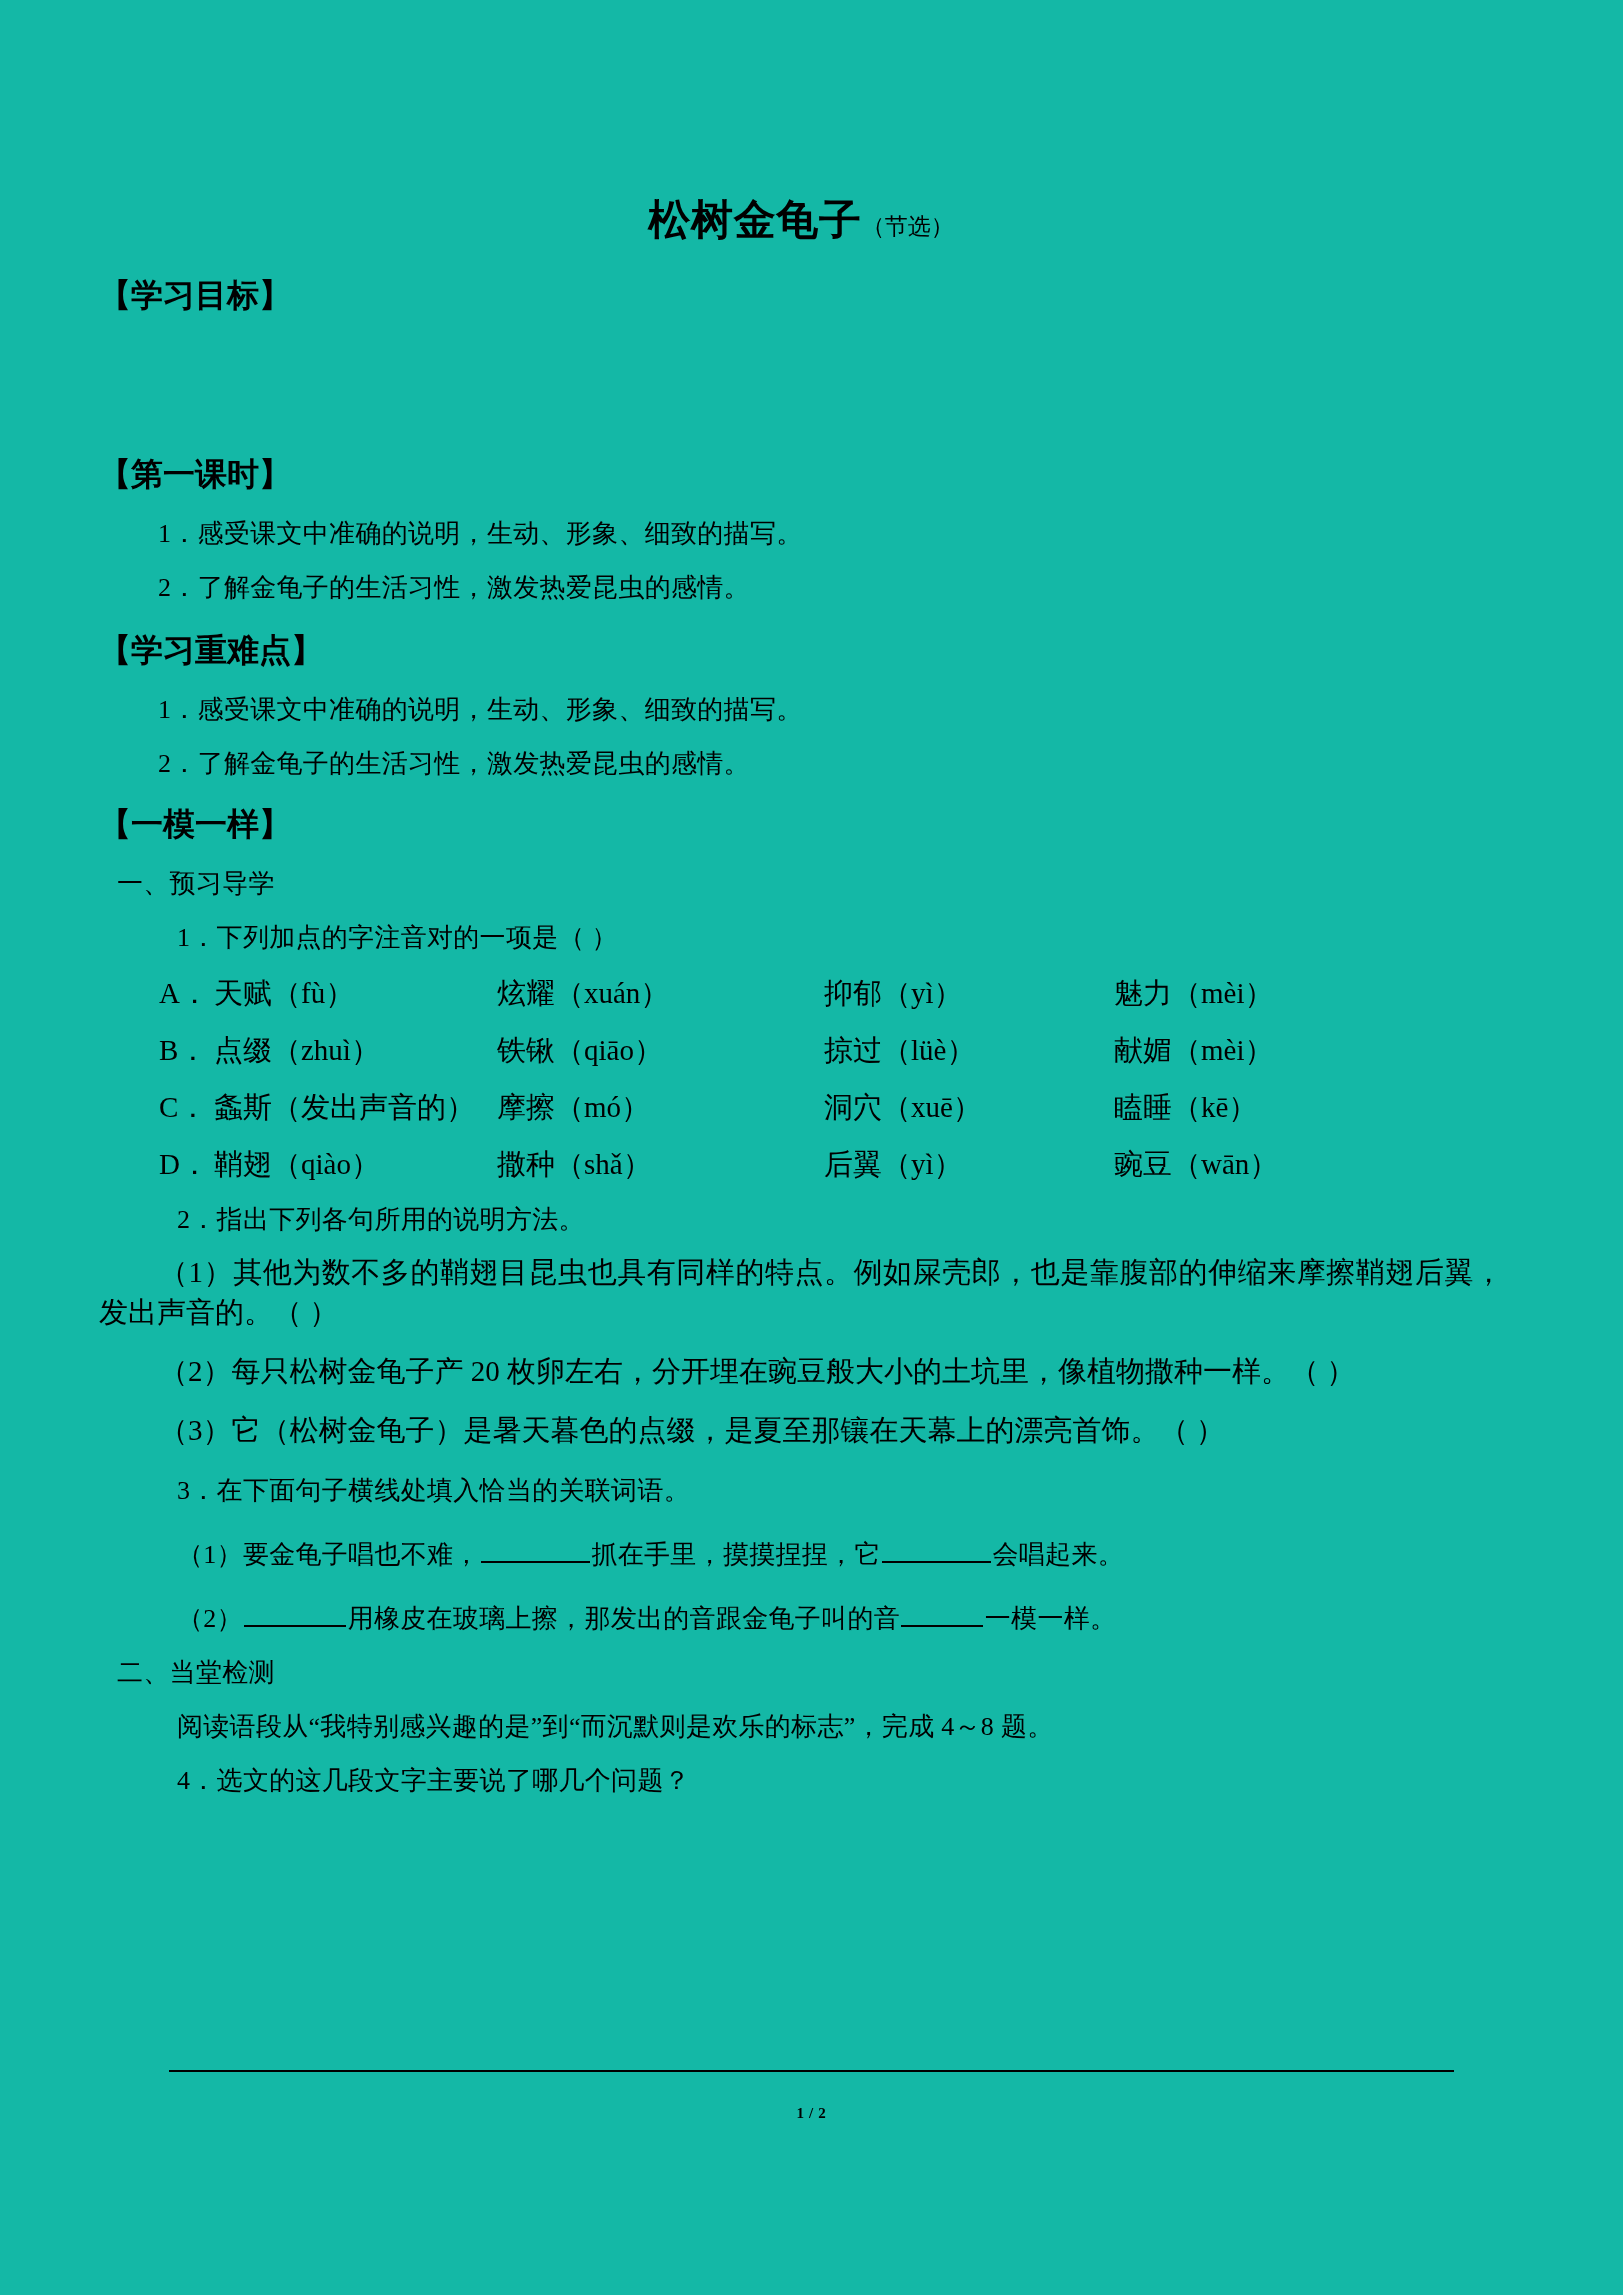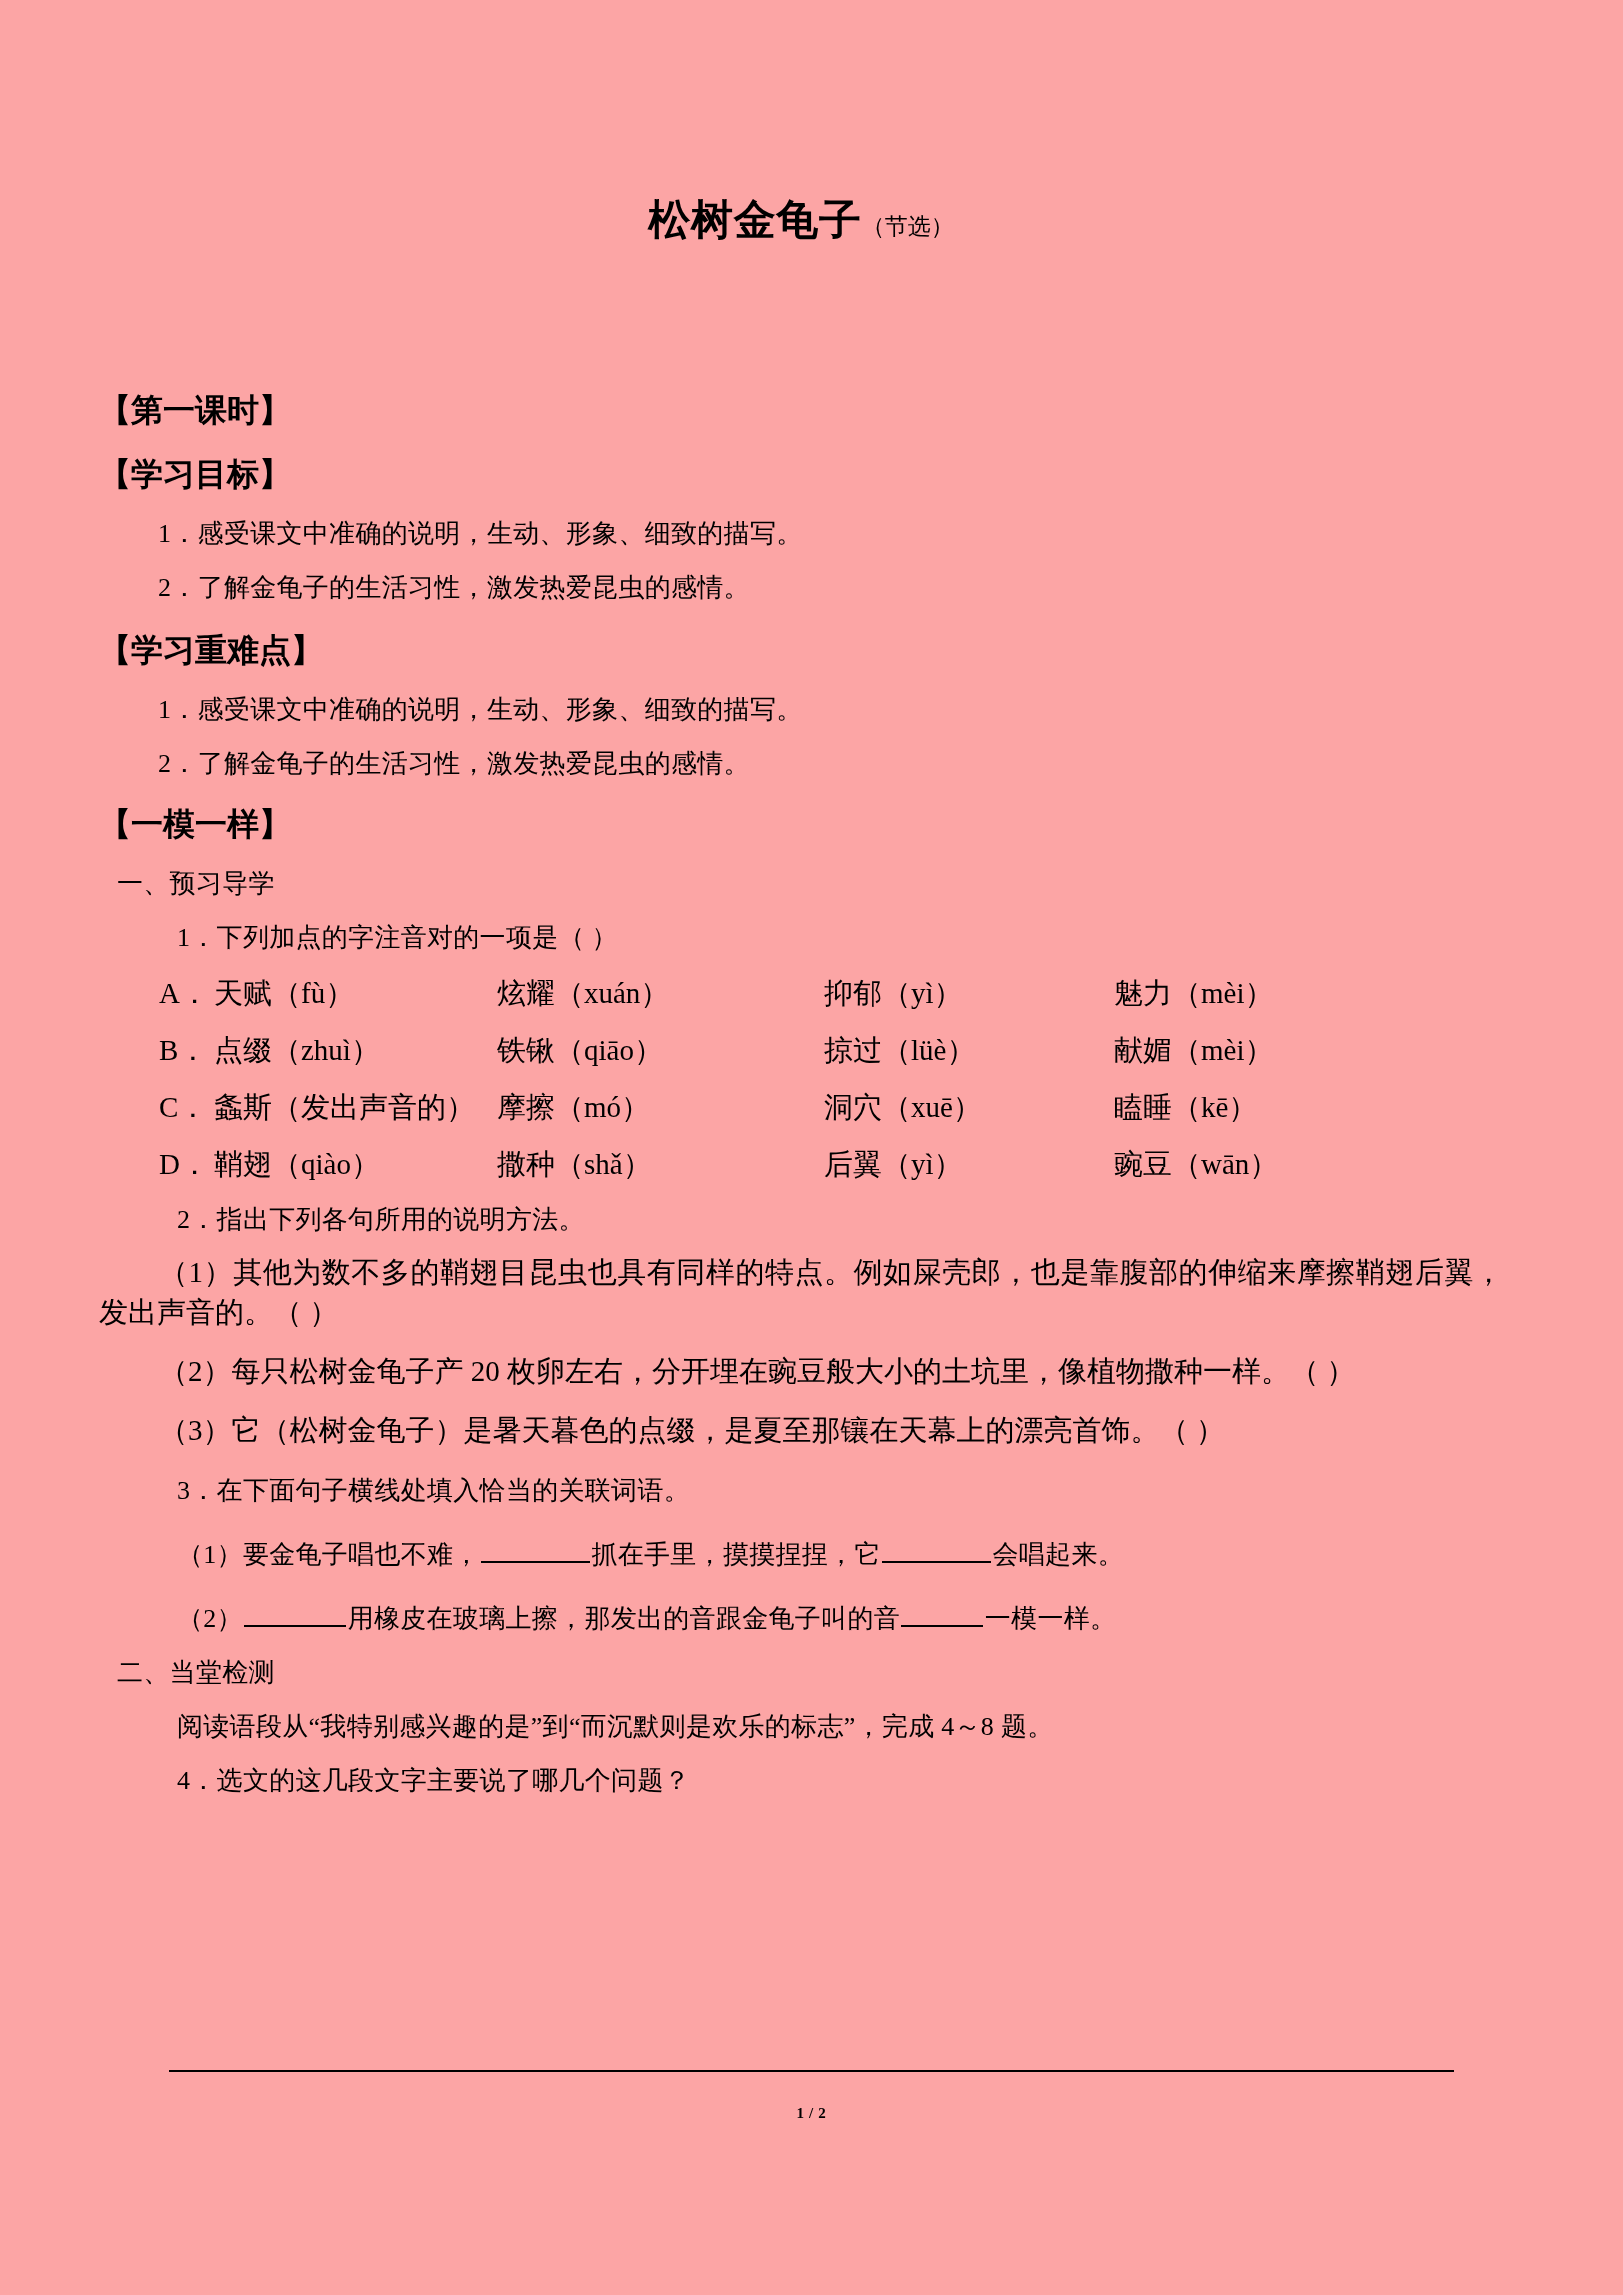--- a/index.html
+++ b/index.html
@@ -8,21 +8,21 @@
     background: #ffffff;
   }
   body {
     font-family: "Liberation Serif", "DejaVu Serif", serif;
     color: #000000;
   }
   .page {
     position: relative;
     width: 1623px;
     height: 2295px;
-    background: #fca5a5;
+    background: #14b8a6;
     box-sizing: border-box;
     padding: 0;
     overflow: hidden;
   }
   .content {
     position: absolute;
     left: 99px;
     top: 0;
     width: 1404px;
   }
@@ -131,23 +131,23 @@
   }
 </style>
 </head>
 <body>
 
 <div class="page">
   <div class="content">
 
     <h1 class="doc-title"><span>松树金龟子</span><span class="subtitle">（节选）</span></h1>
 
+    <div class="heading h-goal">【学习目标】</div>
+
     <div class="heading h-first">【第一课时】</div>
-
-    <div class="heading h-goal">【学习目标】</div>
     <div class="para indent1 gap-l">1．感受课文中准确的说明，生动、形象、细致的描写。</div>
     <div class="para indent1 gap-m">2．了解金龟子的生活习性，激发热爱昆虫的感情。</div>
 
     <div class="heading h-keypoint">【学习重难点】</div>
     <div class="para indent1 gap-l">1．感受课文中准确的说明，生动、形象、细致的描写。</div>
     <div class="para indent1 gap-m">2．了解金龟子的生活习性，激发热爱昆虫的感情。</div>
 
     <div class="heading h-process">【一模一样】</div>
 
     <div class="para flush gap-l">一、预习导学</div>

